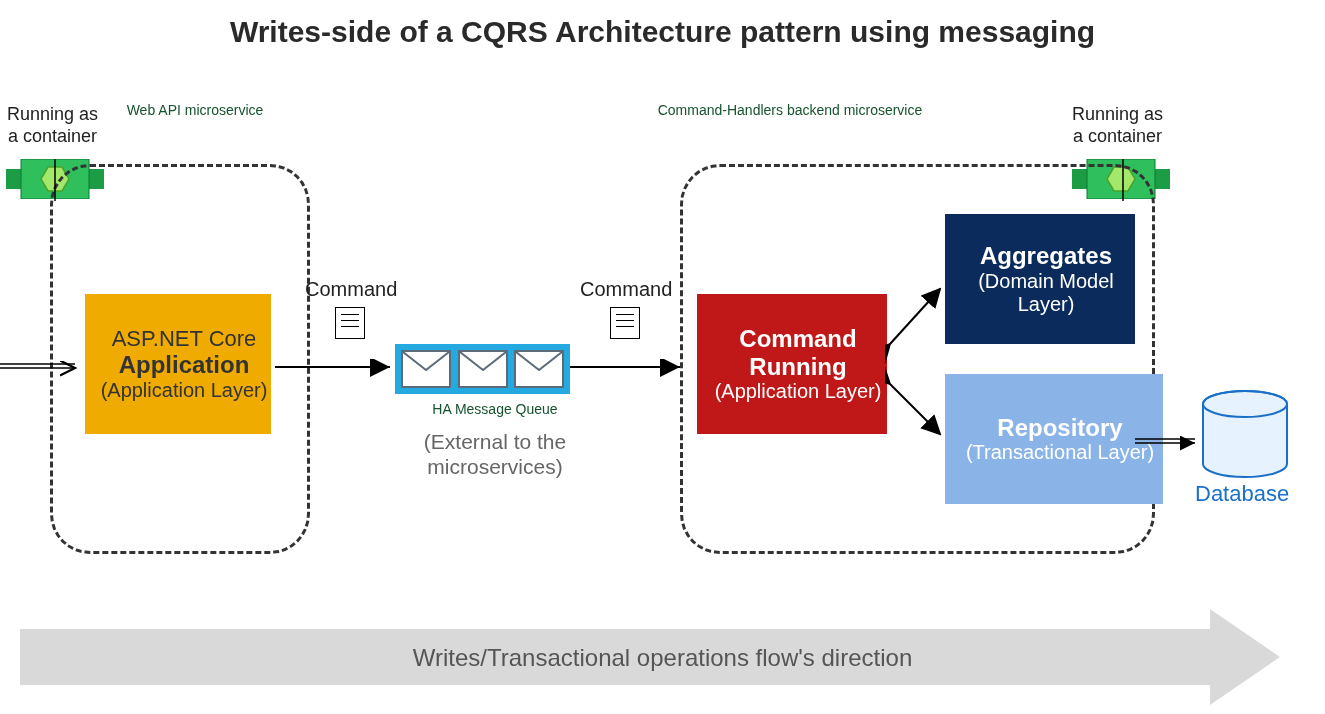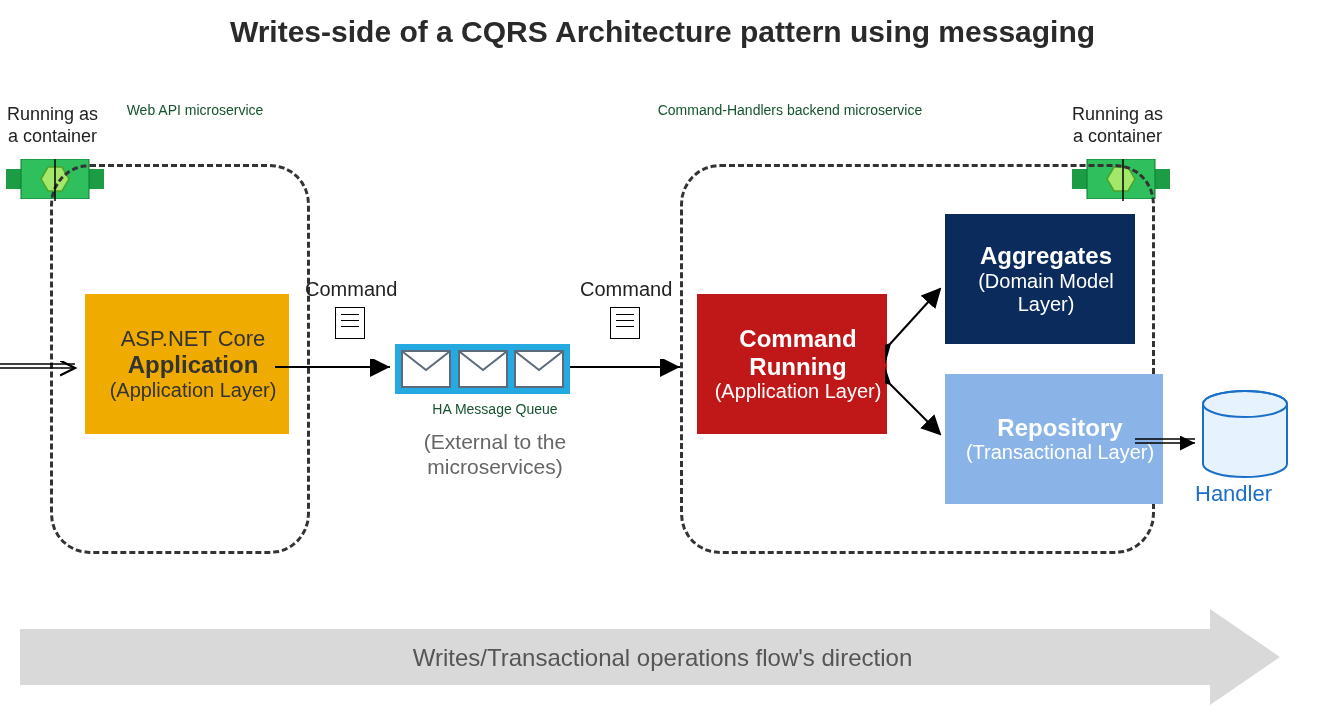--- a/index.html
+++ b/index.html
@@ -137,21 +137,21 @@
     <svg width="98" height="40">
       <rect x="0" y="10" width="15" height="20" fill="#1d9c46"></rect>
       <rect x="83" y="10" width="15" height="20" fill="#1d9c46"></rect>
       <rect x="15" y="0" width="68" height="40" fill="#2fbf5d" stroke="#0b7a33" stroke-width="1"></rect>
       <polygon points="35,20 42,8 56,8 63,20 56,32 42,32" fill="#a3e86a" stroke="#4aa32a" stroke-width="1.5"></polygon>
     </svg>
   </div>
 
   <div class="dashed" style="left:50px; top:115px; width:260px; height:390px;"></div>
 
-  <div class="box" style="left:85px; top:245px; width:204px; height:140px; background:#f0ab00; color:#333;">
+  <div class="box" style="left:85px; top:245px; width:186px; height:140px; background:#f0ab00; color:#333;">
     <div style="font-size:22px; font-weight:400;">ASP.NET Core</div>
     <div class="b-title">Application</div>
     <div class="b-sub">(Application Layer)</div>
   </div>
 
   <svg width="90" height="20" style="position:absolute; left:0px; top:308px;">
     <defs>
       <marker id="ah1" markerWidth="12" markerHeight="12" refX="10" refY="5" orient="auto">
         <path d="M0,0 L10,5 L0,10" fill="none" stroke="#000" stroke-width="1.5"></path>
       </marker>
@@ -253,21 +253,21 @@
     <line x1="0" y1="11" x2="60" y2="11" stroke="#000" stroke-width="1.5" marker-end="url(#ah5)"></line>
   </svg>
 
   <div class="db" style="left:1200px; top:340px;">
     <svg width="90" height="90">
       <ellipse cx="45" cy="15" rx="42" ry="13" fill="#e6f2fd" stroke="#1a6fc9" stroke-width="2"></ellipse>
       <path d="M3,15 L3,75 A42,13 0 0 0 87,75 L87,15" fill="#e6f2fd" stroke="#1a6fc9" stroke-width="2"></path>
       <ellipse cx="45" cy="15" rx="42" ry="13" fill="none" stroke="#1a6fc9" stroke-width="2"></ellipse>
     </svg>
   </div>
-  <div class="label" style="left:1195px; top:432px; font-size:22px; color:#1a6fc9;">Handler</div>
+  <div class="label" style="left:1195px; top:432px; font-size:22px; color:#1a6fc9;">Database</div>
 
   <svg style="position:absolute; left:50px; top:110px;" width="10" height="45">
     <line x1="5" y1="0" x2="5" y2="42" stroke="#000" stroke-width="1.5"></line>
   </svg>
   <svg style="position:absolute; left:1118px; top:110px;" width="10" height="45">
     <line x1="5" y1="0" x2="5" y2="42" stroke="#000" stroke-width="1.5"></line>
   </svg>
 
 </div>
 

